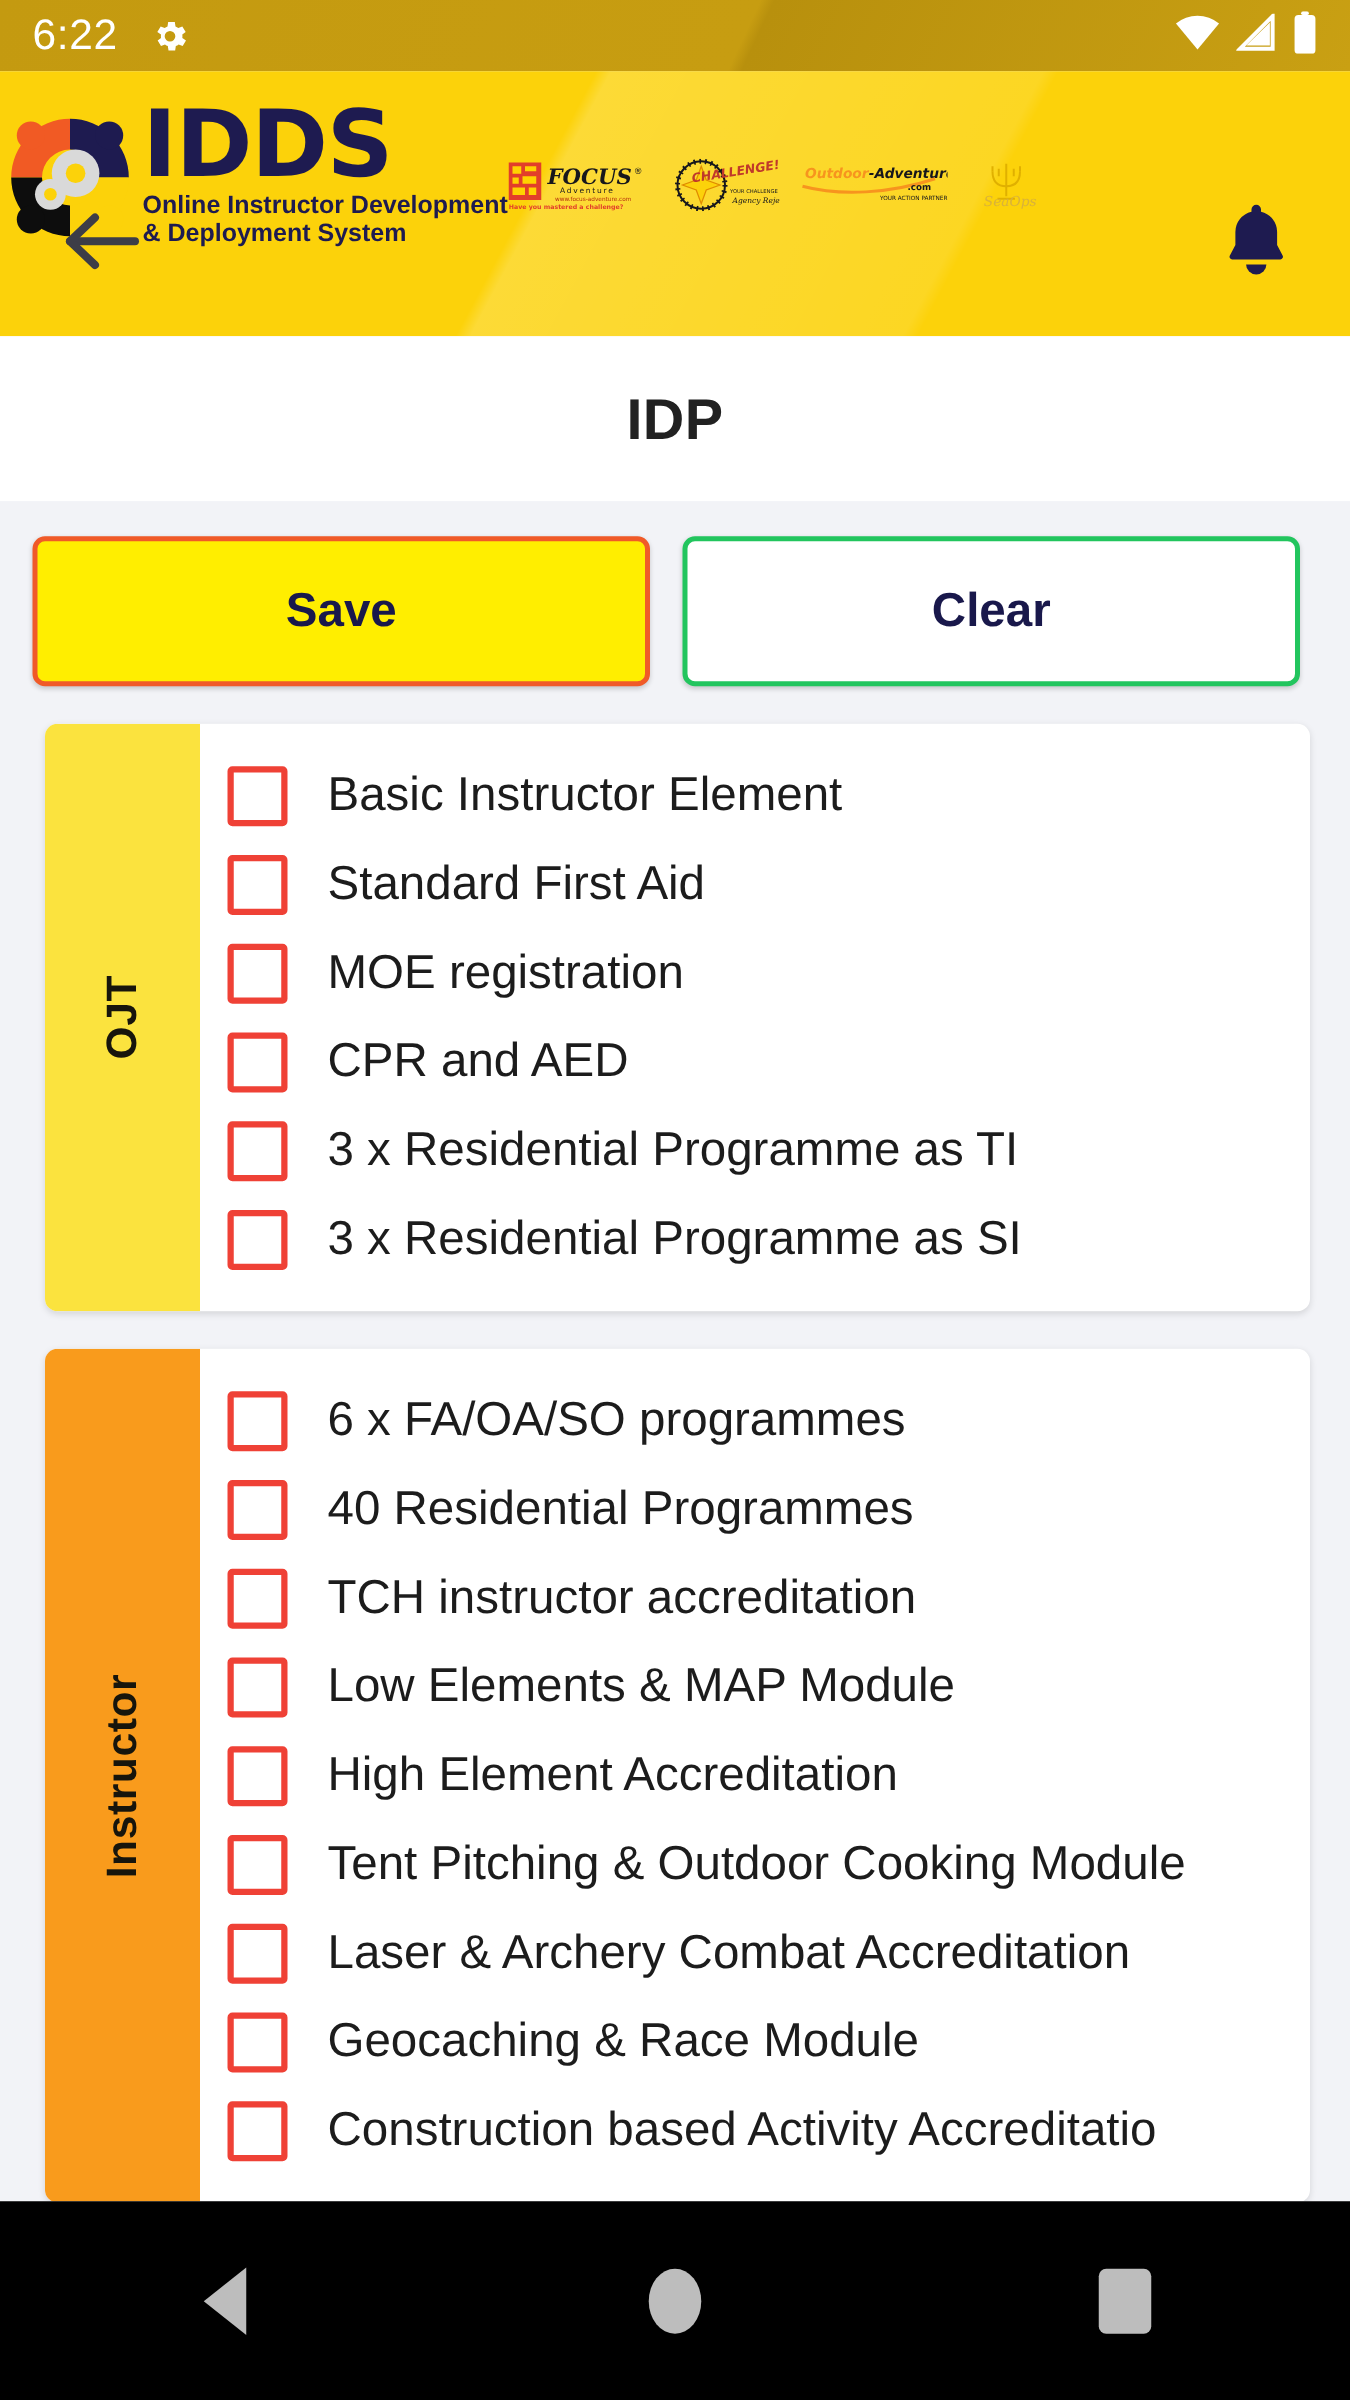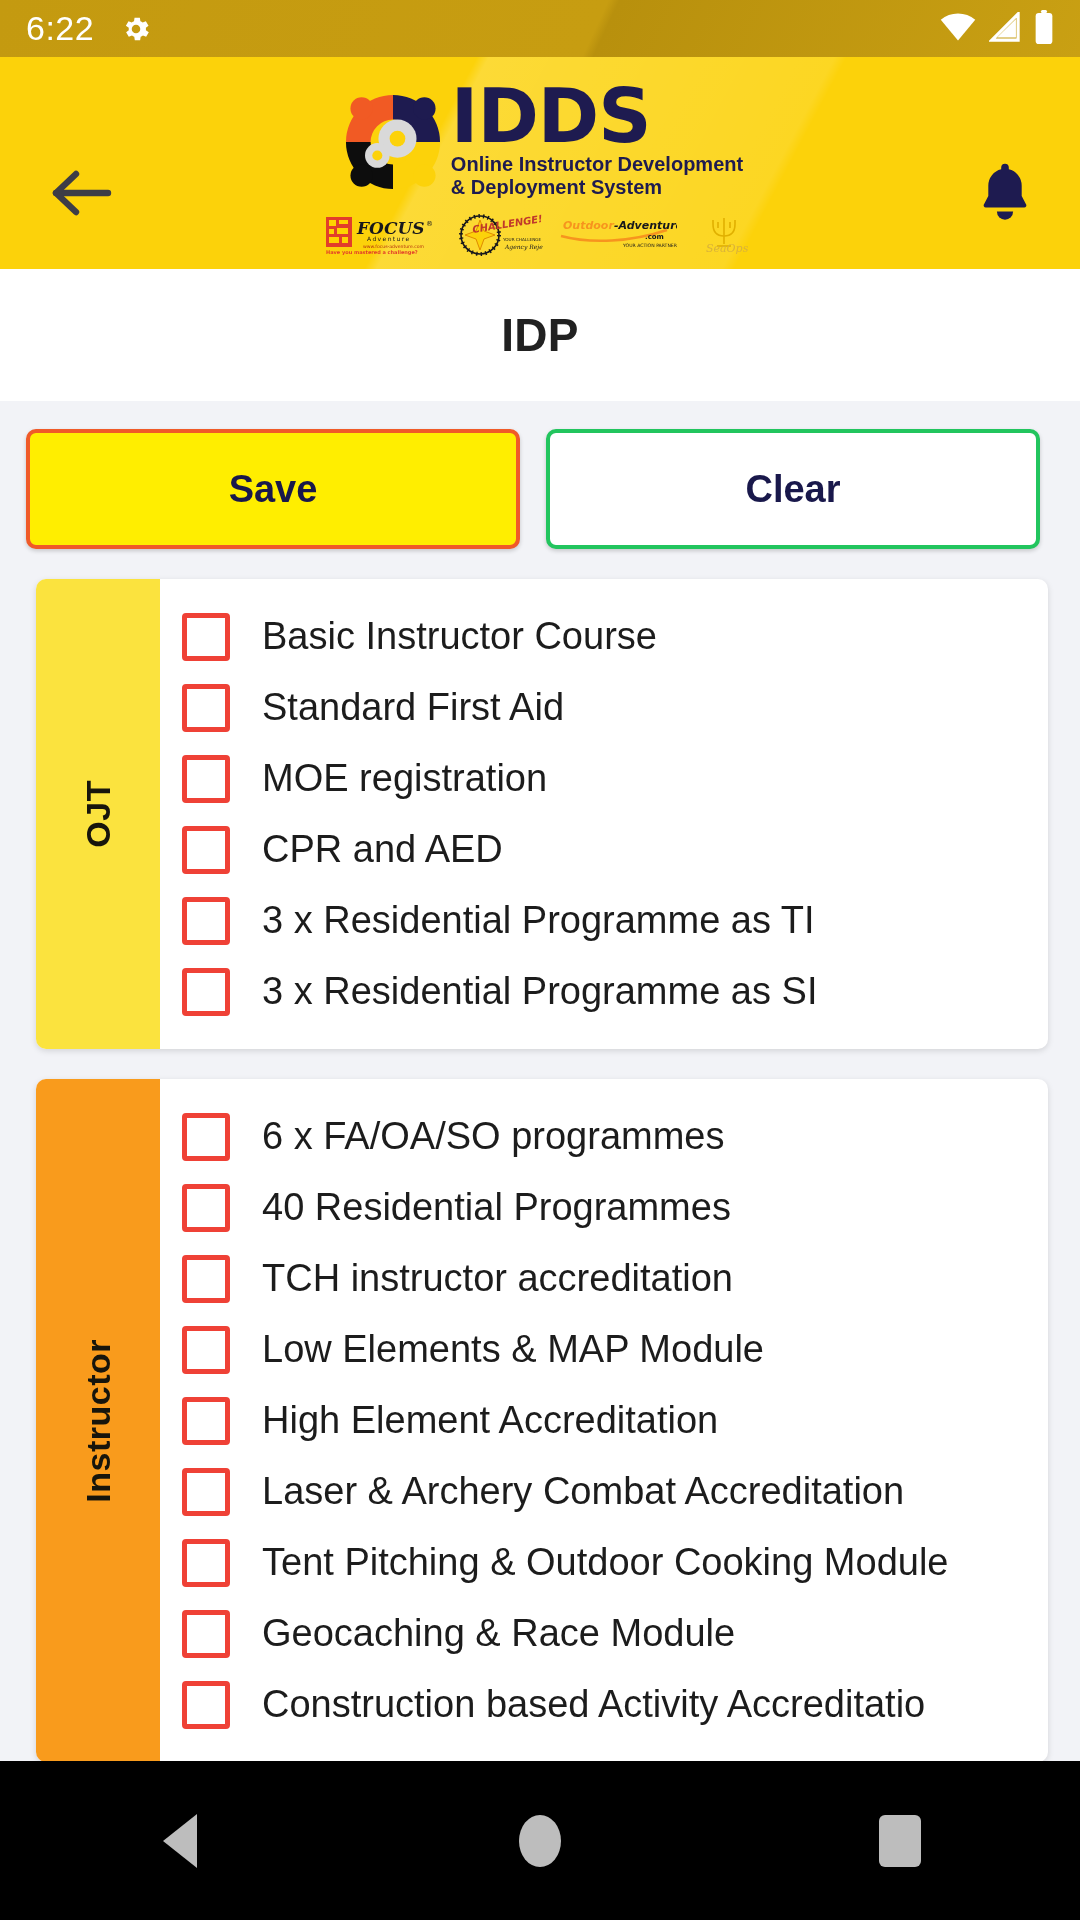--- a/index.html
+++ b/index.html
@@ -28,21 +28,21 @@
     overflow: hidden;
   }
   .appbar::after{
     content:""; position:absolute; inset:0;
     background: linear-gradient(118deg, rgba(255,255,255,0) 0%, rgba(255,255,255,0) 40%, rgba(255,255,255,.18) 41%, rgba(255,255,255,.10) 70%, rgba(255,255,255,0) 71%);
     pointer-events:none;
   }
   .appbar-back { position: absolute; left: 45px; top: 108px; width: 72px; height: 60px; display:flex; align-items:center; justify-content:center; z-index:3; }
   .appbar-bell { position: absolute; right: 38px; top: 100px; width: 74px; height: 74px; display:flex; align-items:center; justify-content:center; z-index:3; }
 
-  .brand { position: absolute; left: 0; right: 0; top: 28px; display:flex; flex-direction:column; align-items:center; z-index:2; }
+  .brand { position: absolute; left: 0; right: 0; top: 28px; display:flex; flex-direction:row; align-items:center; z-index:2; }
   .brand-row { display:flex; align-items:center; gap: 6px; }
   .brand-mark { width: 112px; height: 112px; position: relative; flex: none; }
   .brand-text { display:flex; flex-direction:column; margin-left: -4px; }
   .brand-title { font-size: 74px; line-height: .86; font-weight: 800; color: #1e1b50; letter-spacing: -1px; font-family: "DejaVu Sans", sans-serif; }
   .brand-sub { font-size: 20px; line-height: 1.18; color: #1e1b50; font-weight: 600; margin-top: 4px; max-width: 320px; }
   .partners { display:flex; align-items:center; gap: 16px; margin-top: 12px; height: 46px; }
   .plogo { display:flex; flex-direction:column; align-items:center; justify-content:center; }
 
   
   .titlewrap {
@@ -250,21 +250,21 @@
     </div>
 
     <div id="sections-host">
         <div class="card">
           <div class="card-band band-ojt">
             <span class="band-label">OJT</span>
           </div>
           <div class="card-items">
             <div class="item">
               <div class="cbox"></div>
-              <span class="item-label">Basic Instructor Course</span>
+              <span class="item-label">Basic Instructor Element</span>
             </div>
             <div class="item">
               <div class="cbox"></div>
               <span class="item-label">Standard First Aid</span>
             </div>
             <div class="item">
               <div class="cbox"></div>
               <span class="item-label">MOE registration</span>
             </div>
             <div class="item">
@@ -301,25 +301,25 @@
             <div class="item">
               <div class="cbox"></div>
               <span class="item-label">Low Elements &amp; MAP Module</span>
             </div>
             <div class="item">
               <div class="cbox"></div>
               <span class="item-label">High Element Accreditation</span>
             </div>
             <div class="item">
               <div class="cbox"></div>
+              <span class="item-label">Tent Pitching &amp; Outdoor Cooking Module</span>
+            </div>
+            <div class="item">
+              <div class="cbox"></div>
               <span class="item-label">Laser &amp; Archery Combat Accreditation</span>
-            </div>
-            <div class="item">
-              <div class="cbox"></div>
-              <span class="item-label">Tent Pitching &amp; Outdoor Cooking Module</span>
             </div>
             <div class="item">
               <div class="cbox"></div>
               <span class="item-label">Geocaching &amp; Race Module</span>
             </div>
             <div class="item">
               <div class="cbox"></div>
               <span class="item-label">Construction based Activity Accreditatio</span>
             </div>
           </div>

